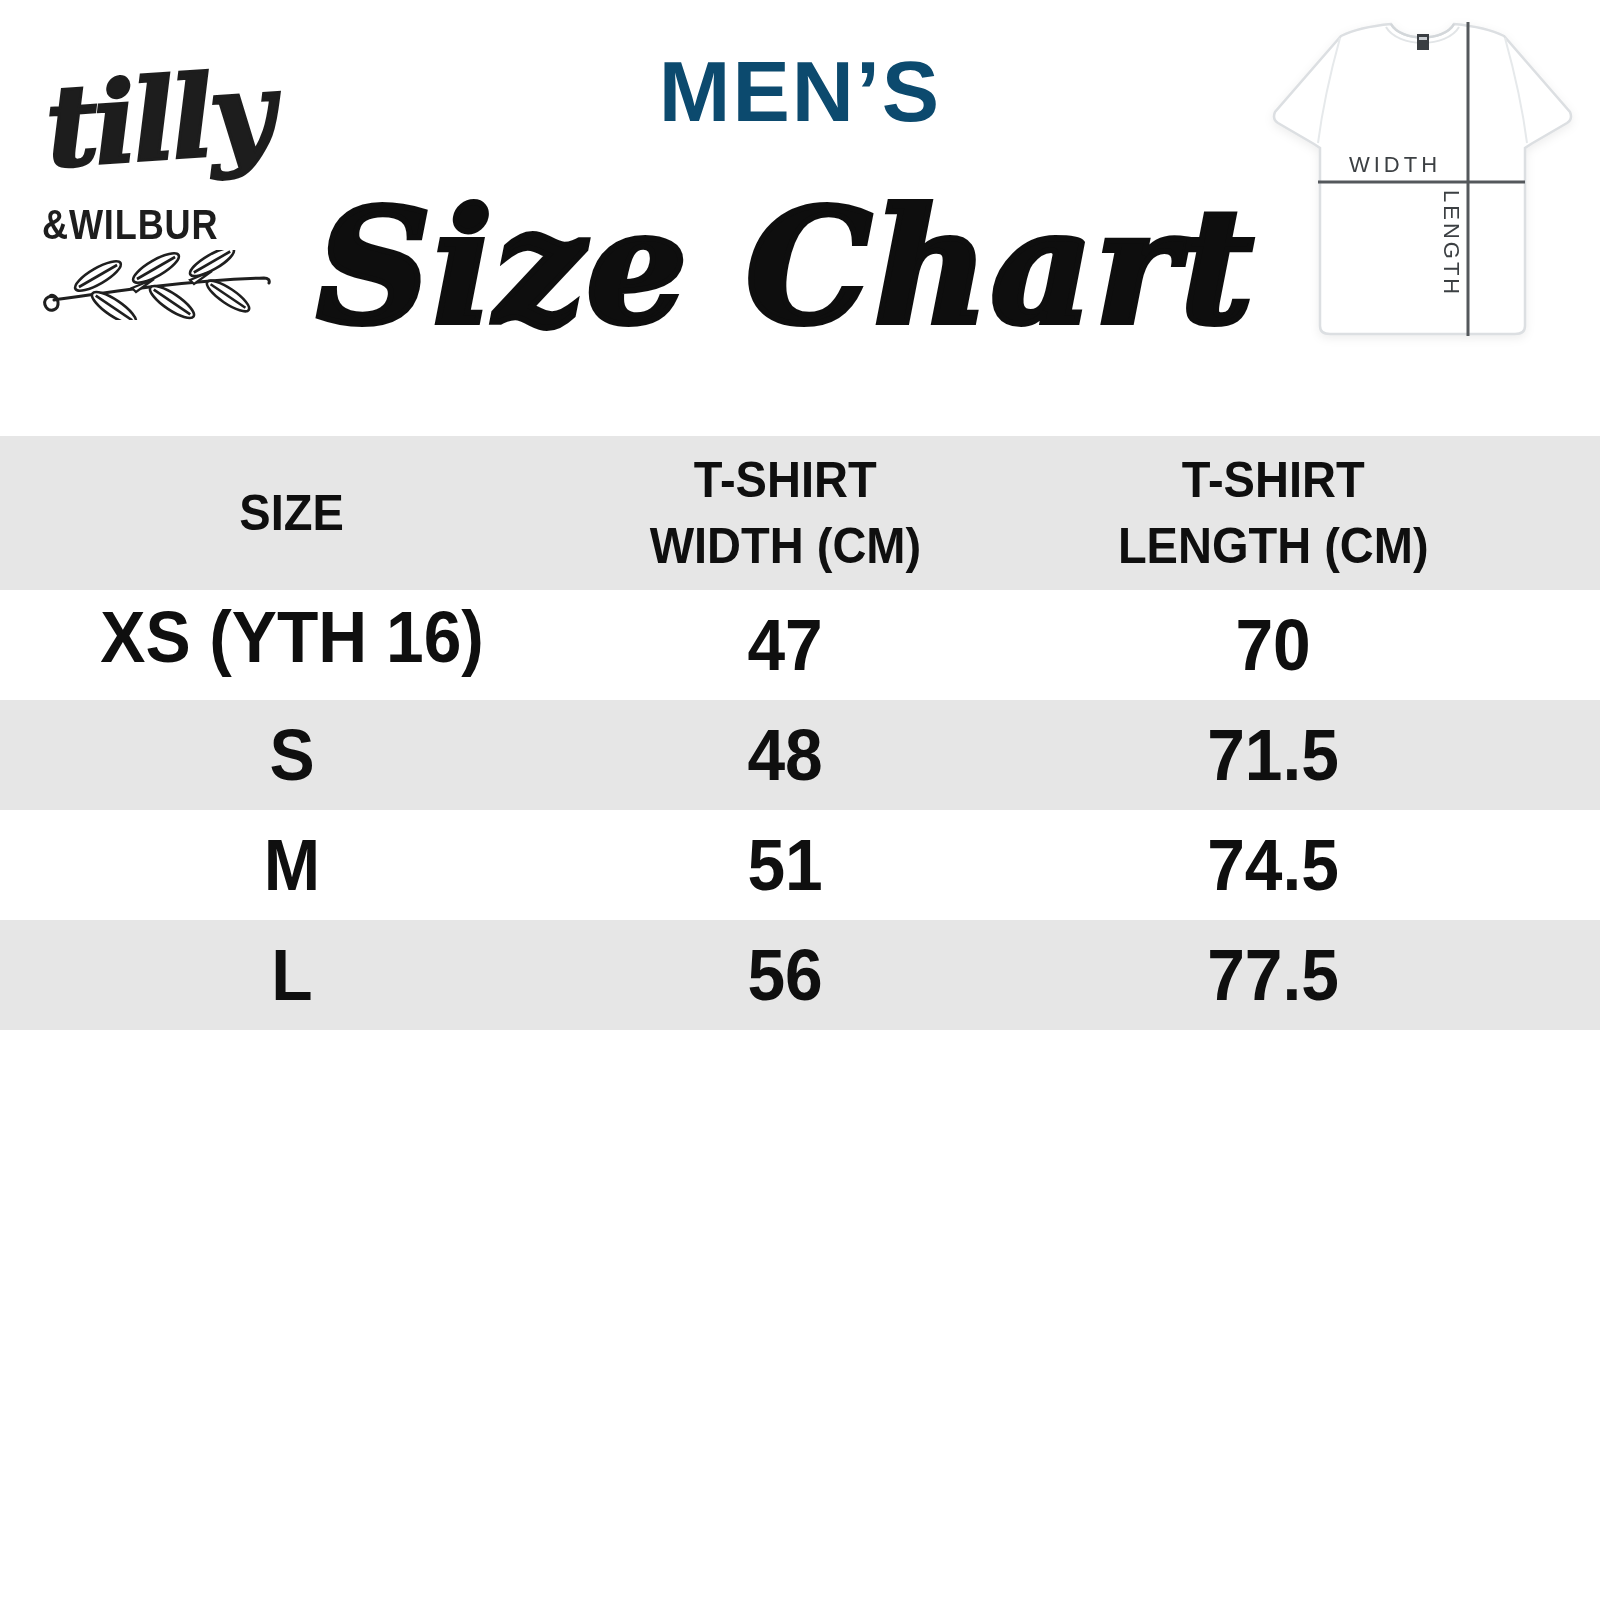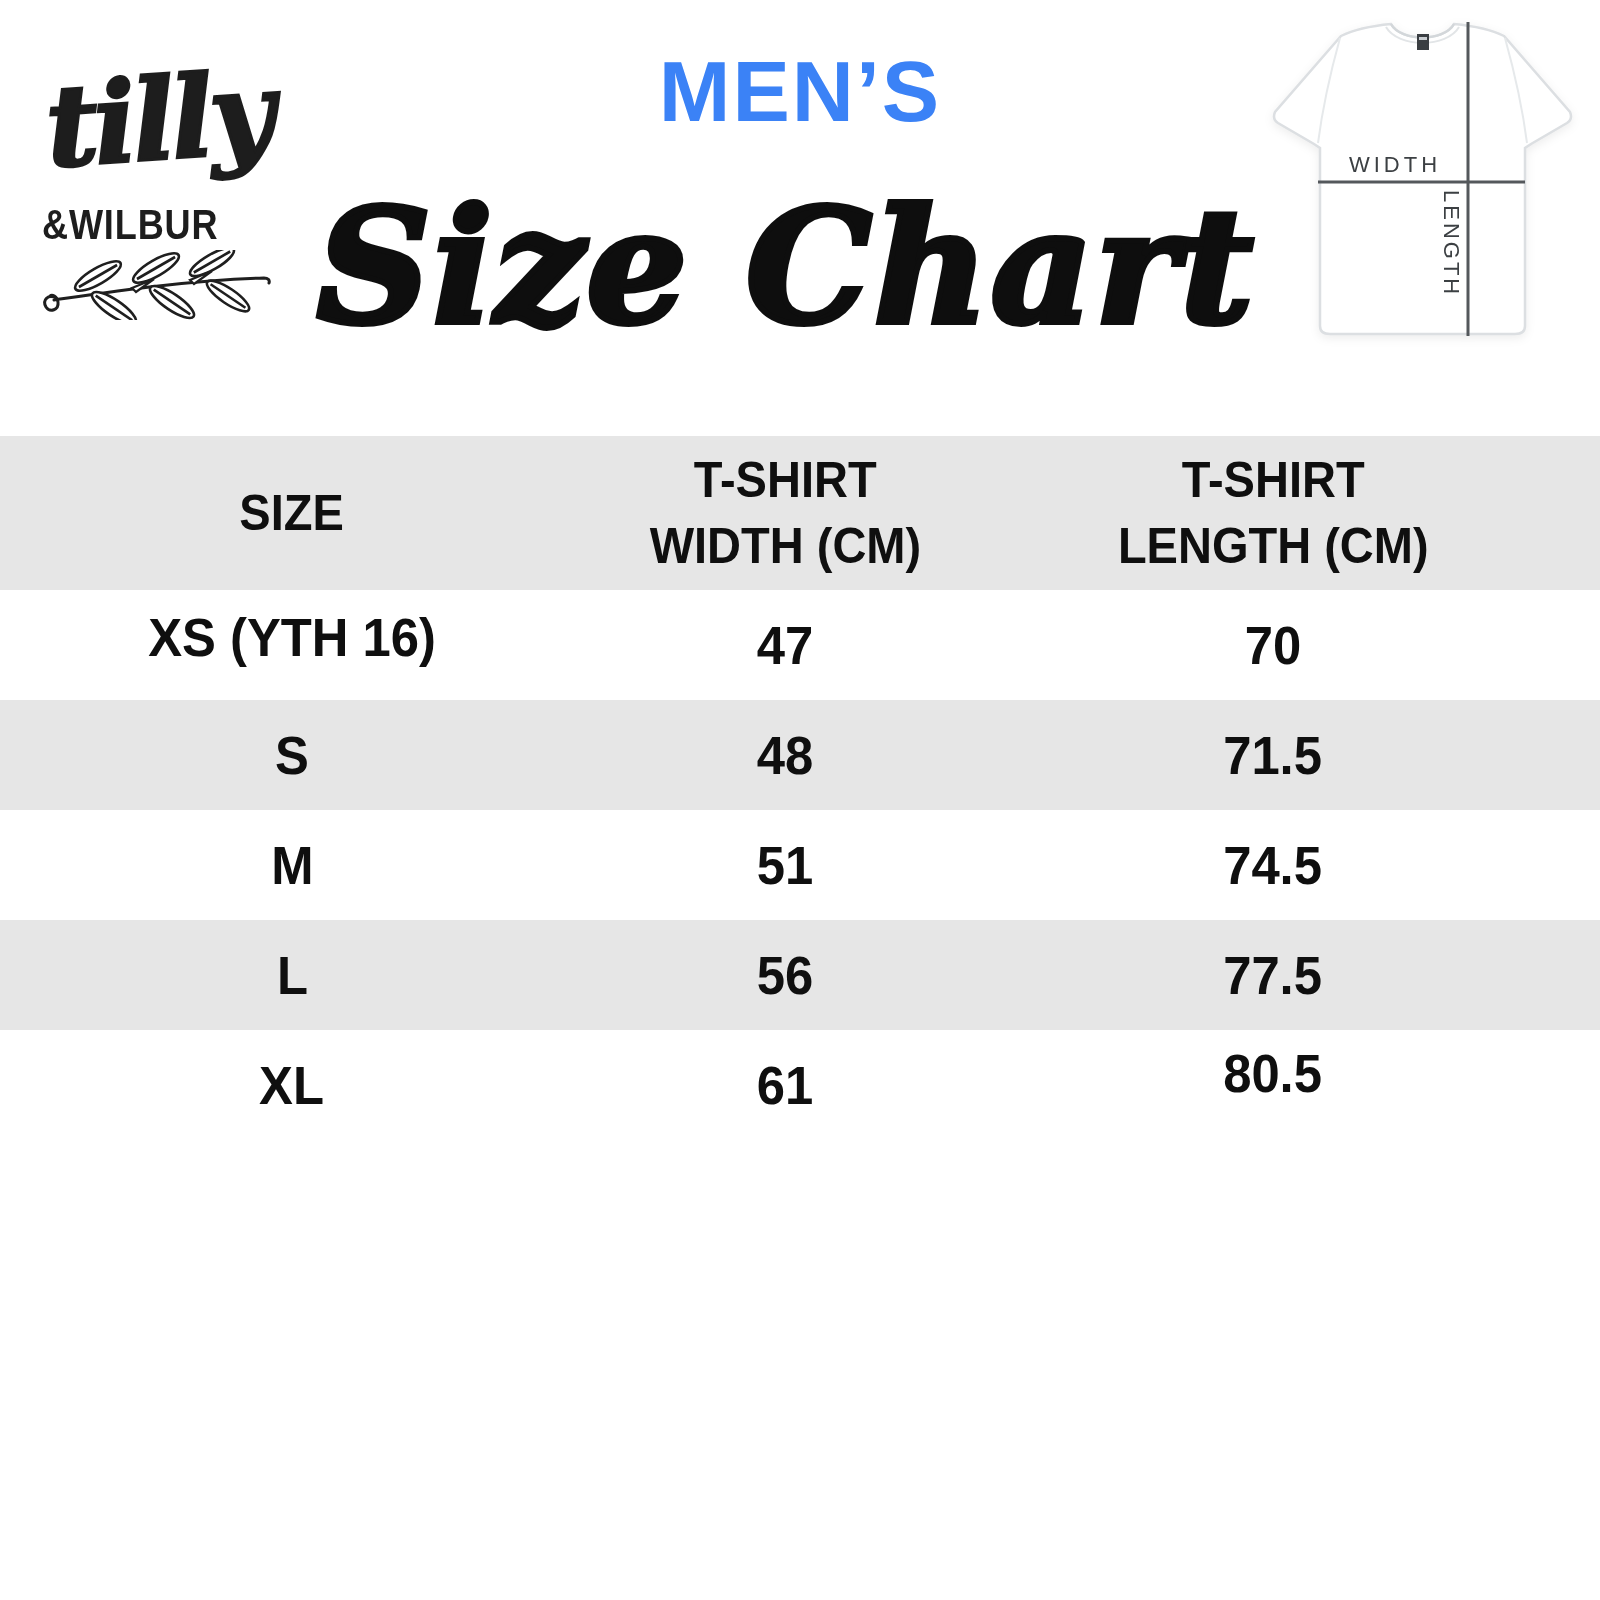--- a/index.html
+++ b/index.html
@@ -17,21 +17,21 @@
     -webkit-text-stroke:3px #1d1d1d;transform:rotate(-4deg);letter-spacing:-4px;
   }
   .logo-caps{
     position:absolute;left:2px;top:138px;
     font-weight:700;font-size:43px;letter-spacing:1px;color:#1d1d1d;
     transform:scaleX(.84);transform-origin:left center;white-space:nowrap;
   }
   .logo-branch{position:absolute;left:0px;top:188px;}
   .category-title{
     position:absolute;left:0;right:0;top:42px;text-align:center;
-    font-size:86px;font-weight:700;letter-spacing:2px;color:#3b82f6;
+    font-size:86px;font-weight:700;letter-spacing:2px;color:#0c4a6e;
   }
   .script-title{
     position:absolute;left:0;right:0;top:172px;text-align:center;
     font-family:"DejaVu Serif", serif;font-style:italic;font-weight:700;
     font-size:158px;line-height:1.2;color:#0e0e0e;
     -webkit-text-stroke:6px #0e0e0e;letter-spacing:2px;
     transform:translateX(-14px);
   }
   .shirt-diagram{position:absolute;left:1248px;top:12px;width:336px;height:336px;}
   .shirt-diagram svg{filter:drop-shadow(0 3px 5px rgba(0,0,0,.07));}
@@ -41,21 +41,21 @@
     border-collapse:collapse;table-layout:fixed;
   }
   .size-table thead tr{height:154px;background:var(--stripe);}
   .size-table tbody tr{height:110px;background:#fff;}
   .size-table tbody tr:nth-child(even){background:var(--stripe);}
   .size-table th,.size-table td{
     text-align:center;vertical-align:middle;padding:0;
     font-weight:700;color:#0f0f0f;
   }
   .size-table th{font-size:50px;line-height:1.32;}
-  .size-table td{font-size:54px;}
+  .size-table td{font-size:72px;}
   .size-table td:nth-child(1){padding-left:24px;}
   .size-table th:nth-child(1){padding-left:24px;}
   .size-table td:nth-child(3),.size-table th:nth-child(3){padding-right:64px;}
   .cond{display:inline-block;transform:scaleX(.94);transform-origin:center;}
   
   .size-table tbody tr:nth-child(1) td:nth-child(1) .cond{position:relative;top:-8px;}
   .size-table tbody tr:nth-child(5) td:nth-child(3) .cond{position:relative;top:-12px;}
   .size-table tbody tr:nth-child(7) td:nth-child(2) .cond,
   .size-table tbody tr:nth-child(7) td:nth-child(3) .cond{position:relative;top:-12px;}
   .size-table tbody tr:nth-child(7) td:nth-child(1) .cond{position:relative;top:6px;}
@@ -188,22 +188,17 @@
         <tr>
           <td><span class="cond">M</span></td>
           <td><span class="cond">51</span></td>
           <td><span class="cond">74.5</span></td>
         </tr>
         <tr>
           <td><span class="cond">L</span></td>
           <td><span class="cond">56</span></td>
           <td><span class="cond">77.5</span></td>
         </tr>
-        <tr>
-          <td><span class="cond">XL</span></td>
-          <td><span class="cond">61</span></td>
-          <td><span class="cond">80.5</span></td>
-        </tr>
       </tbody>
   </table>
 
 
 </div>
 
 </body></html>

